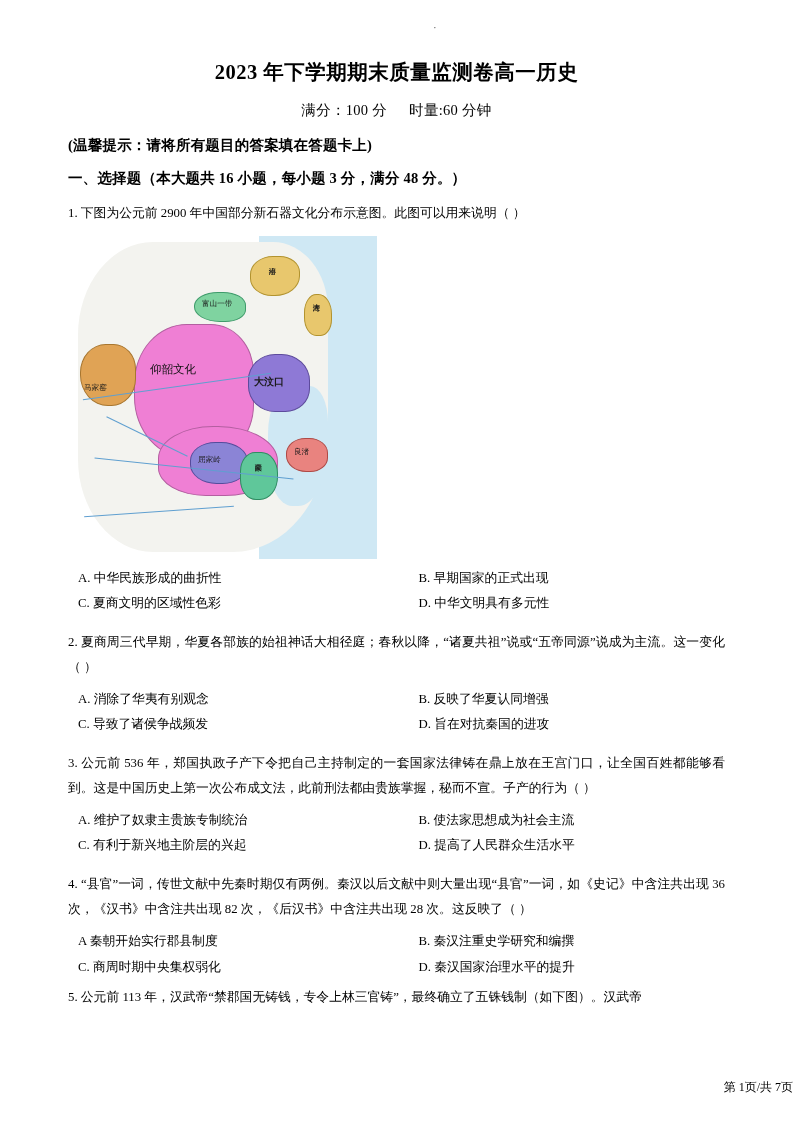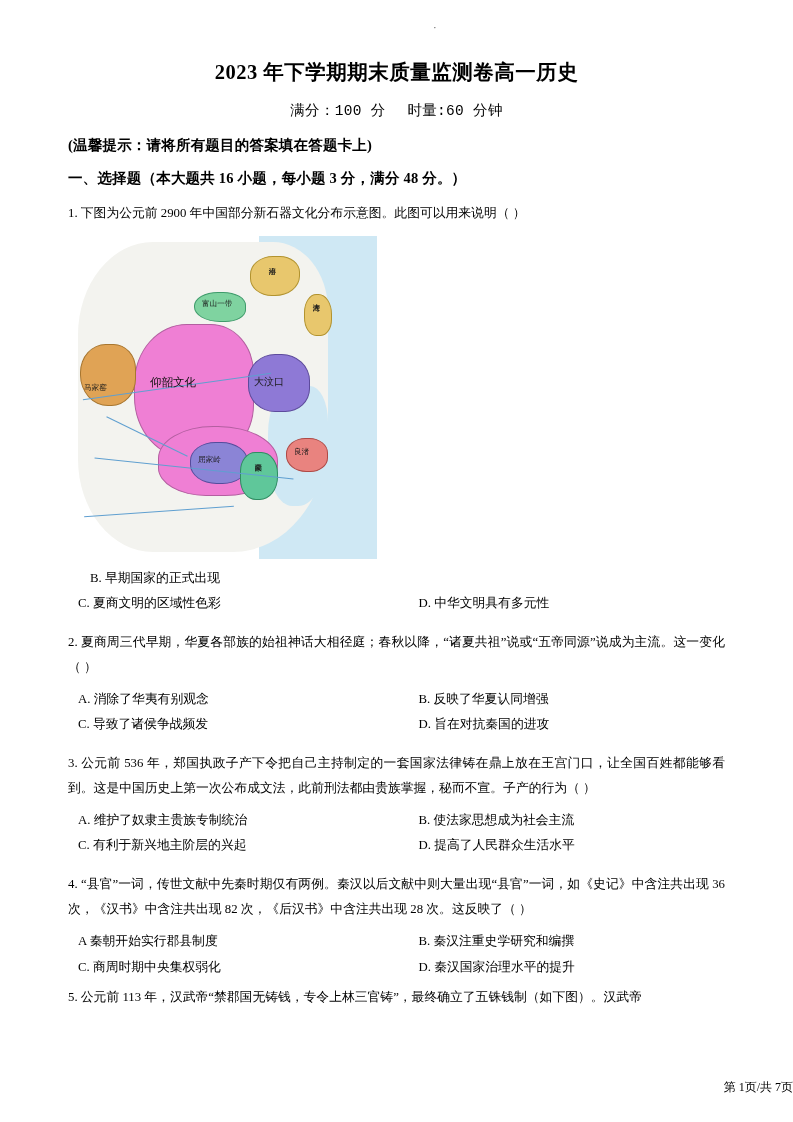--- a/index.html
+++ b/index.html
@@ -36,21 +36,20 @@
     font-weight: bold;
     letter-spacing: 0.5px;
     margin: 22px 0 0 0;
     line-height: 1.4;
   }
   .doc-subtitle {
     text-align: center;
     font-size: 14.5px;
     margin: 14px 0 0 0;
     letter-spacing: 0.3px;
-    font-family: Liberation Mono, monospace;
   }
   .doc-subtitle .gap {
     display: inline-block;
     width: 22px;
   }
   .tip-line {
     font-size: 14.5px;
     font-weight: bold;
     margin: 16px 0 0 0;
     letter-spacing: 0.2px;
@@ -259,34 +258,35 @@
       <div class="region r-dalianwan"></div>
       <div class="region r-qujialing"></div>
       <div class="region r-xuejiagang"></div>
       <div class="region r-liangzhu"></div>
 
       <div class="river rv1"></div>
       <div class="river rv2"></div>
       <div class="river rv3"></div>
       <div class="river rv4"></div>
 
-      <div class="map-label big" style="left:78px; top:140px;">仰韶文化</div>
+      <div class="map-label big" style="left:78px; top:127px;">仰韶文化</div>
       <div class="map-label" style="left:12px; top:134px;margin-top:14px;">马家窑</div>
-      <div class="map-label" style="left:182px; top:140px; font-size:10px;">大汶口</div>
+      <div class="map-label" style="left:182px; top:140px; font-size:10px;font-weight:bold;">大汶口</div>
       <div class="map-label vert" style="left:196px; top:26px;">小河沿</div>
       <div class="map-label" style="left:130px; top:64px;">富山一带</div>
       <div class="map-label vert" style="left:240px; top:62px;">大连湾</div>
       <div class="map-label" style="left:126px; top:220px;">屈家岭</div>
       <div class="map-label vert" style="left:182px; top:222px;">薛家岗</div>
       <div class="map-label" style="left:222px; top:212px;">良渚</div>
     </div>
   </div>
 
   <div class="options">
     <div class="opt-row">
+      <div class="opt-cell">A. 中华民族形成的曲折性</div>
       <div class="opt-cell right">B. 早期国家的正式出现</div>
     </div>
     <div class="opt-row">
       <div class="opt-cell">C. 夏商文明的区域性色彩</div>
       <div class="opt-cell right">D. 中华文明具有多元性</div>
     </div>
   </div>
 
   <div class="q-stem">
     <span>2.</span>

